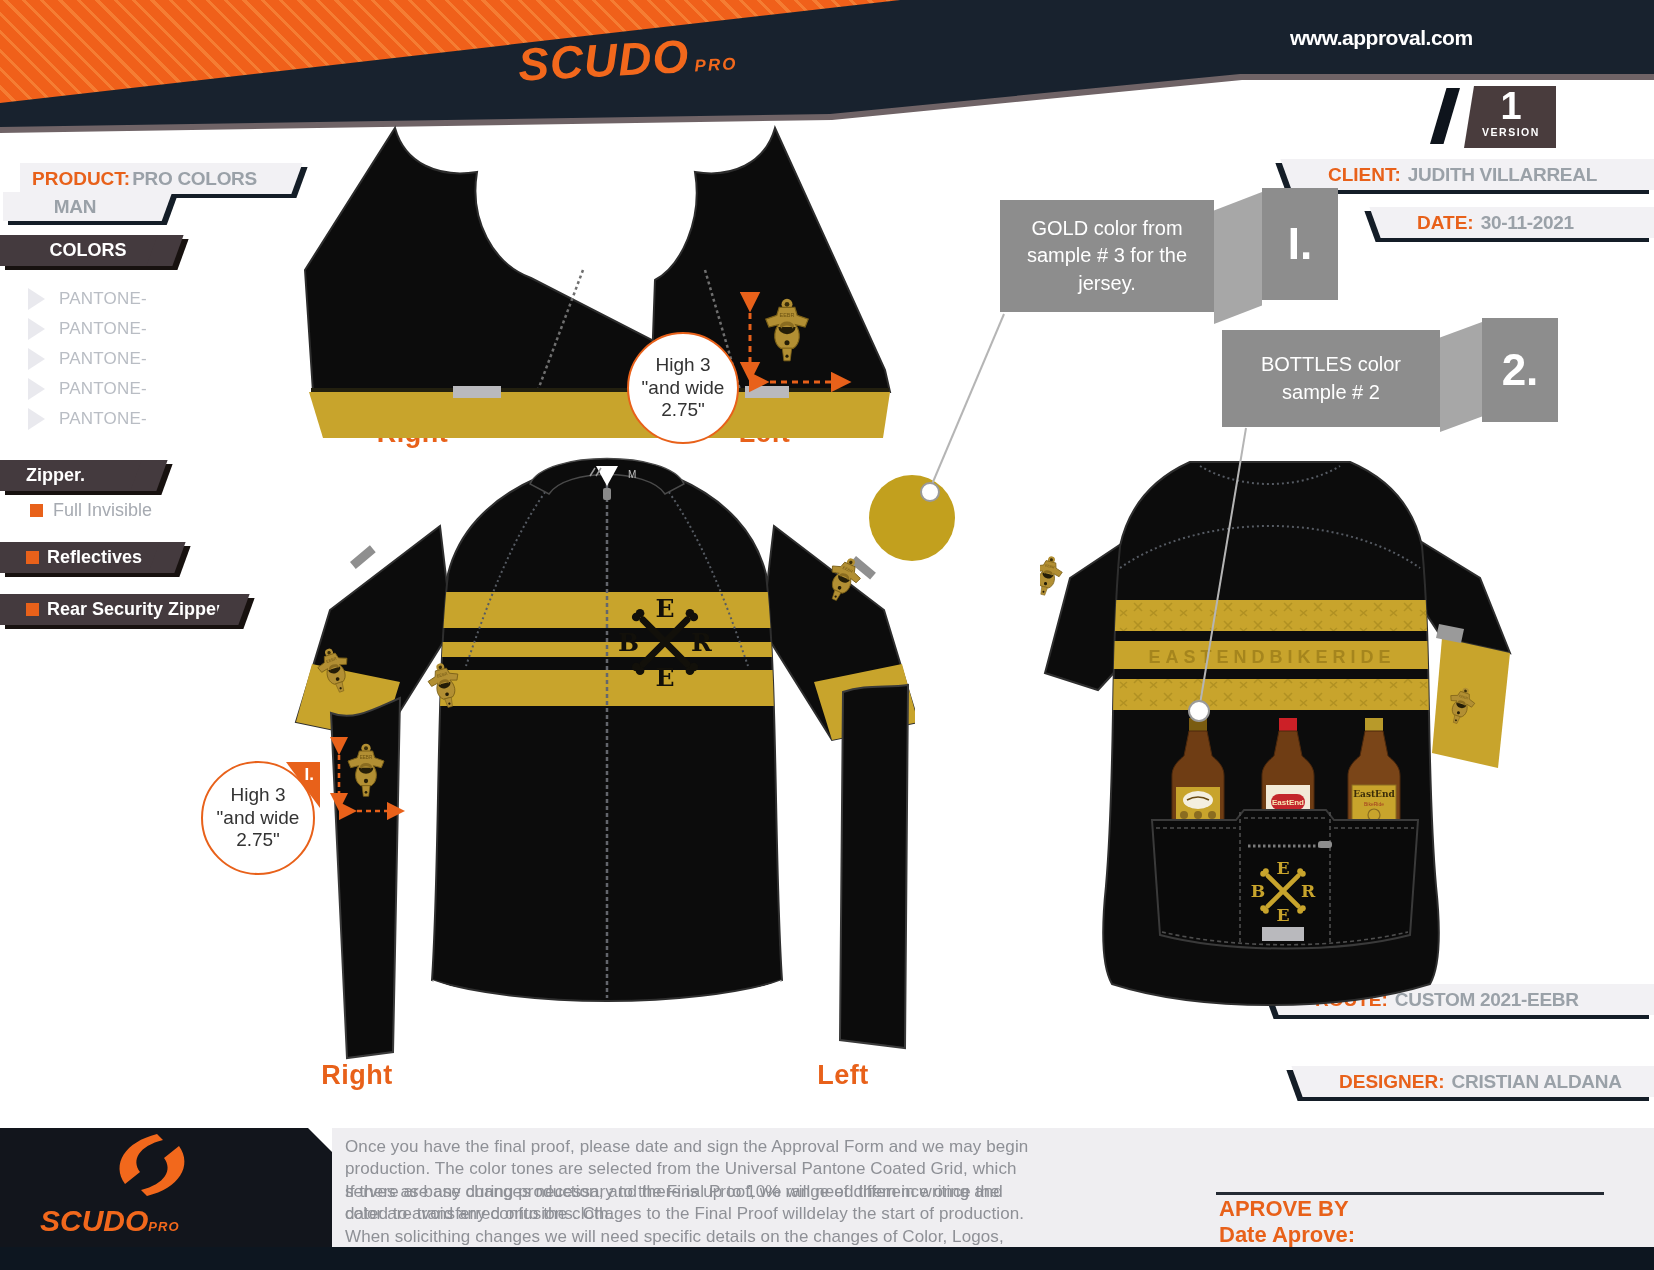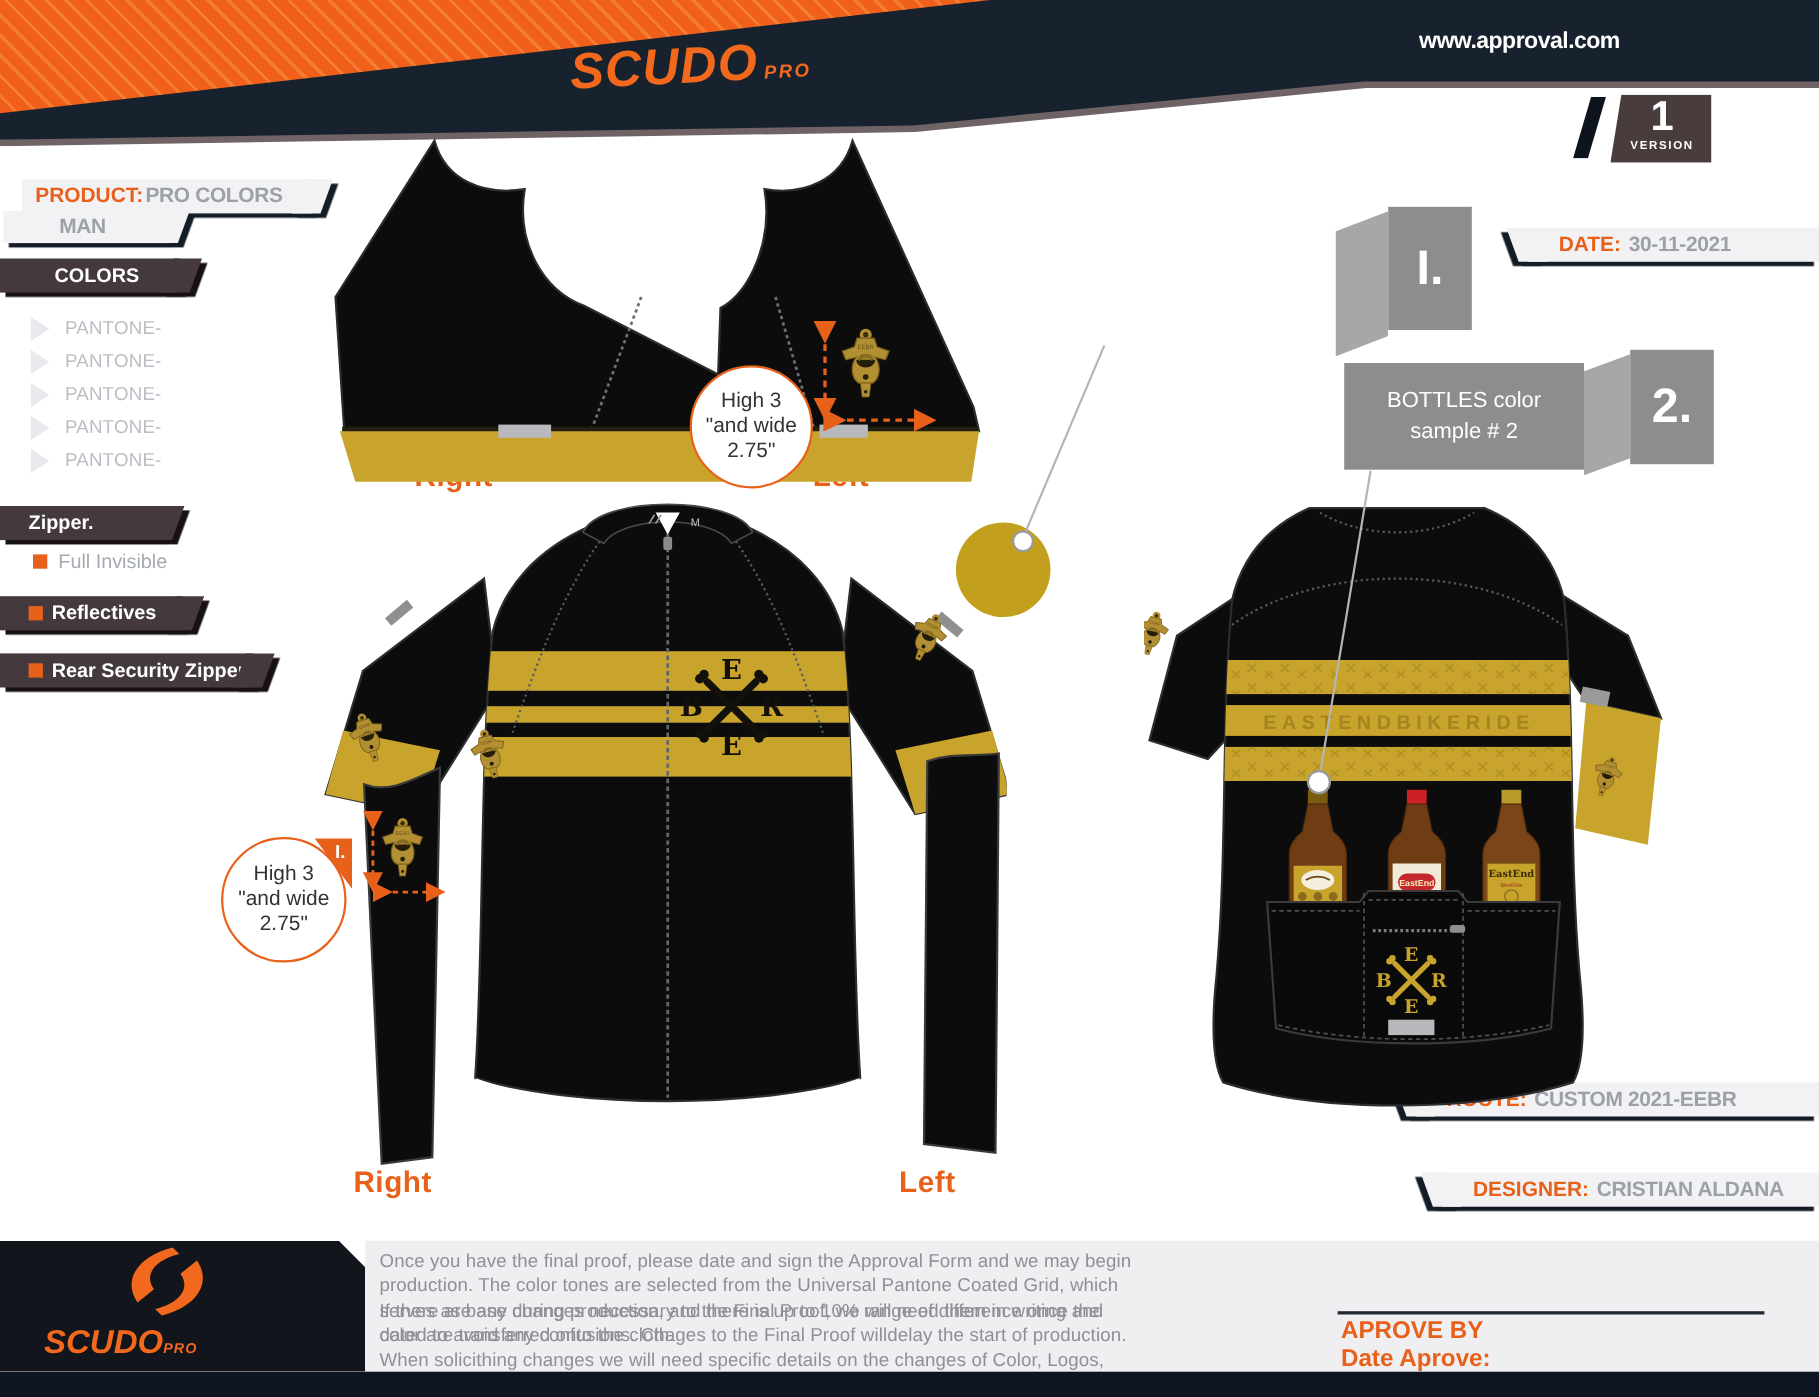--- a/index.html
+++ b/index.html
@@ -131,20 +131,24 @@
   <div id="hdr-edge"></div>
   <div id="hdr-navy"></div>
   <div id="brand"><span>SCUDO</span><span class="suffix">PRO</span></div>
   <div id="website">www.approval.com</div>
 
   <div id="vaccent"></div>
   <div id="vbadge">
     <div class="num">1</div>
     <div class="ver">VERSION</div>
   </div>
+  <div class="ibar" style="left:1300px;top:159px;width:354px">
+    <span class="olabel">CLIENT:</span>
+    <span class="gval">JUDITH VILLARREAL</span>
+  </div>
   <div class="ibar" style="left:1389px;top:207px;width:265px">
     <span class="olabel">DATE:</span>
     <span class="gval">30-11-2021</span>
   </div>
 
   <div class="lbar" style="left:20px;top:163px;width:263px">
     <span class="olabel">PRODUCT:</span>
     <span class="gval">PRO COLORS</span>
   </div>
   <div class="lbar" style="left:3px;top:192px;width:150px;height:29px;justify-content:center">
@@ -364,20 +368,21 @@
   <div class="piece-label" style="left:800px;top:1060px;width:86px">Left</div>
 
   <div id="swatch"></div>
   <svg id="overlay" width="1654" height="1270">
     <line x1="1004" y1="314" x2="930" y2="489" stroke="#b5b5b5" stroke-width="2"></line>
     <line x1="1246" y1="428" x2="1200" y2="704" stroke="#b5b5b5" stroke-width="2"></line>
     <circle cx="930" cy="492" r="9" fill="#ffffff" stroke="#9a9a9a" stroke-width="2"></circle>
     <circle cx="1199" cy="711" r="10" fill="#ffffff" stroke="#9a9a9a" stroke-width="2"></circle>
   </svg>
 
+  <div class="note-box" style="left:1000px;top:200px;width:214px;height:112px">GOLD color from sample # 3 for the jersey.</div>
   <div class="note-conn" style="left:1214px;top:192px;width:48px;height:132px"></div>
   <div class="note-num" style="left:1262px;top:188px;width:76px;height:112px">I.</div>
   <div class="note-box" style="left:1222px;top:330px;width:218px;height:97px">BOTTLES color sample # 2</div>
   <div class="note-conn" style="left:1440px;top:322px;width:42px;height:110px"></div>
   <div class="note-num" style="left:1482px;top:318px;width:76px;height:104px">2.</div>
 
   <div class="ibar" style="left:1287px;top:984px;width:367px">
     <span class="olabel">ROUTE:</span>
     <span class="gval">CUSTOM 2021-EEBR</span>
   </div>

